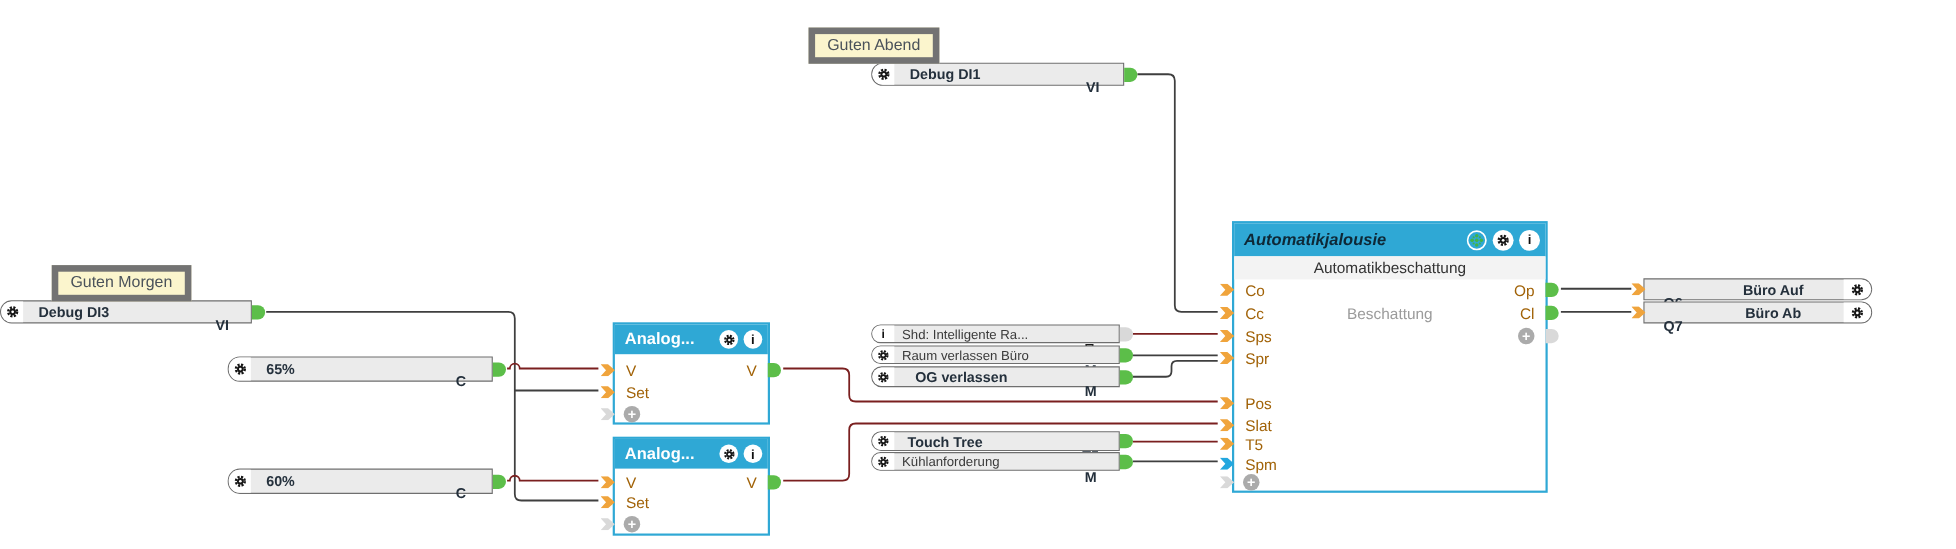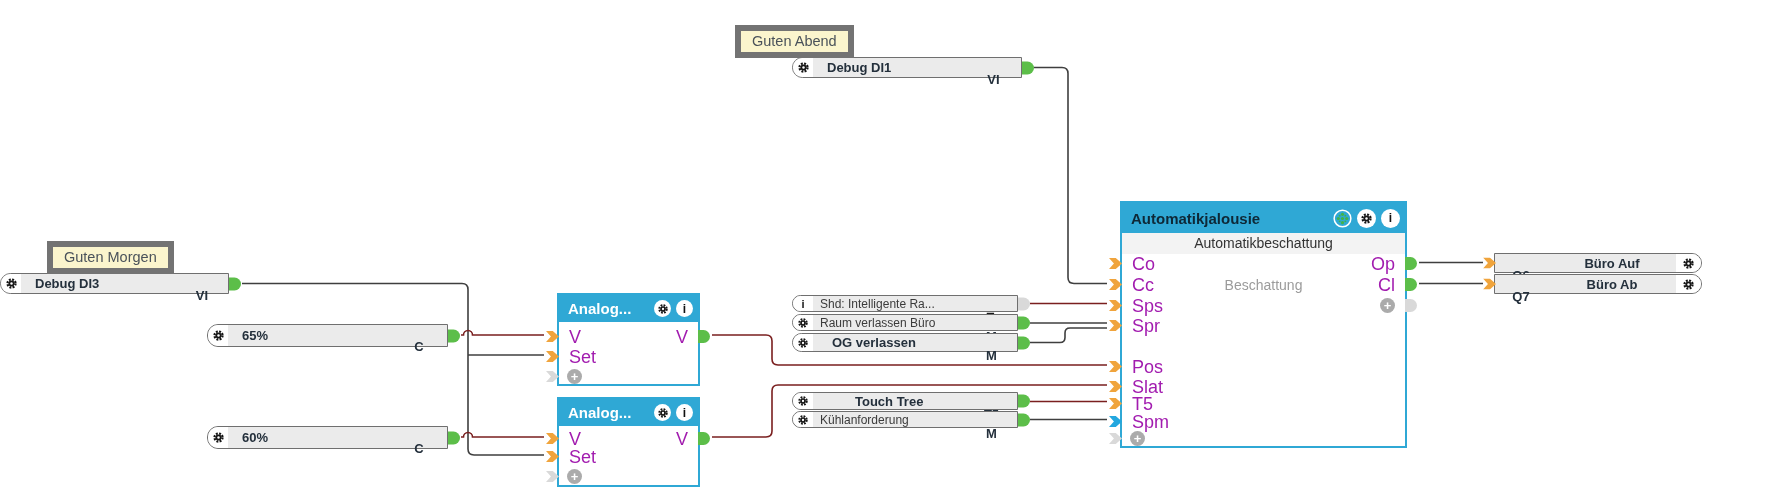--- a/index.html
+++ b/index.html
@@ -36,29 +36,29 @@
   .arr{position:absolute;width:13px;height:13px;z-index:4;
        clip-path:polygon(0% 8%,52% 8%,100% 50%,52% 92%,0% 92%,38% 50%);}
   .orange{background:#F0A43C;}
   .blue{background:#23A7DF;}
 
   
   .fblock{position:absolute;z-index:2;background:#fff;border:2px solid #2FA8D5;box-sizing:border-box;}
   .fhead{display:flex;align-items:center;background:#2FA8D5;}
   .fhead .title{flex:1;font-weight:bold;white-space:nowrap;overflow:hidden;padding-left:9px;}
   .t-white{color:#fff;font-size:15px;}
-  .t-dark{color:#0E2836;font-size:15px;}
+  .t-dark{color:#0E2836;font-size:15px;font-style:italic;}
   .circ{flex:none;border-radius:50%;background:#fff;display:flex;align-items:center;
         justify-content:center;margin-right:5px;}
   .circ.c17{width:17px;height:17px;}
   .circ.c19{width:19px;height:19px;}
   .info::after{content:"i";font-weight:bold;font-size:12px;color:#101010;}
   .subt{position:absolute;left:0;right:0;text-align:center;background:#F3F3F3;
         color:#333;font-size:14px;height:21px;line-height:21px;}
-  .rowlab{position:absolute;height:18px;line-height:18px;font-size:18px;color:#a21caf;white-space:nowrap;}
+  .rowlab{position:absolute;height:18px;line-height:18px;font-size:14px;color:#a16207;white-space:nowrap;}
   .ctrlab{position:absolute;left:0;right:0;text-align:center;height:18px;line-height:18px;
           font-size:14px;color:#9B9B9B;}
   .plus{position:absolute;width:15px;height:15px;border-radius:50%;background:#ABABAB;z-index:4;}
   .plus::after{content:"+";display:block;color:#fff;font-weight:bold;font-size:13px;
                line-height:15px;text-align:center;}
   .fconn{position:absolute;}
 </style>
 </head>
 <body>
 
@@ -235,21 +235,21 @@
     <div class="pbox" style="width:51px;">M</div>
     <div class="nub mid green"></div>
   </div>
 
   <div class="iob" style="left:792px;top:392px;width:226px;height:18px;">
     <div class="cap">
         <svg width="12" height="12">
           <use href="#gear"></use>
         </svg>
       </div>
-    <div class="lbl" style="padding-left:12px;margin-left:30px;">Touch Tree</div>
+    <div class="lbl" style="padding-left:12px;">Touch Tree</div>
     <div class="pbox" style="width:51px;">T5</div>
     <div class="nub mid green"></div>
   </div>
 
   <div class="iob" style="left:792px;top:411px;width:226px;height:17px;justify-content:space-between;">
     <div class="cap">
         <svg width="12" height="12">
           <use href="#gear"></use>
         </svg>
       </div>

